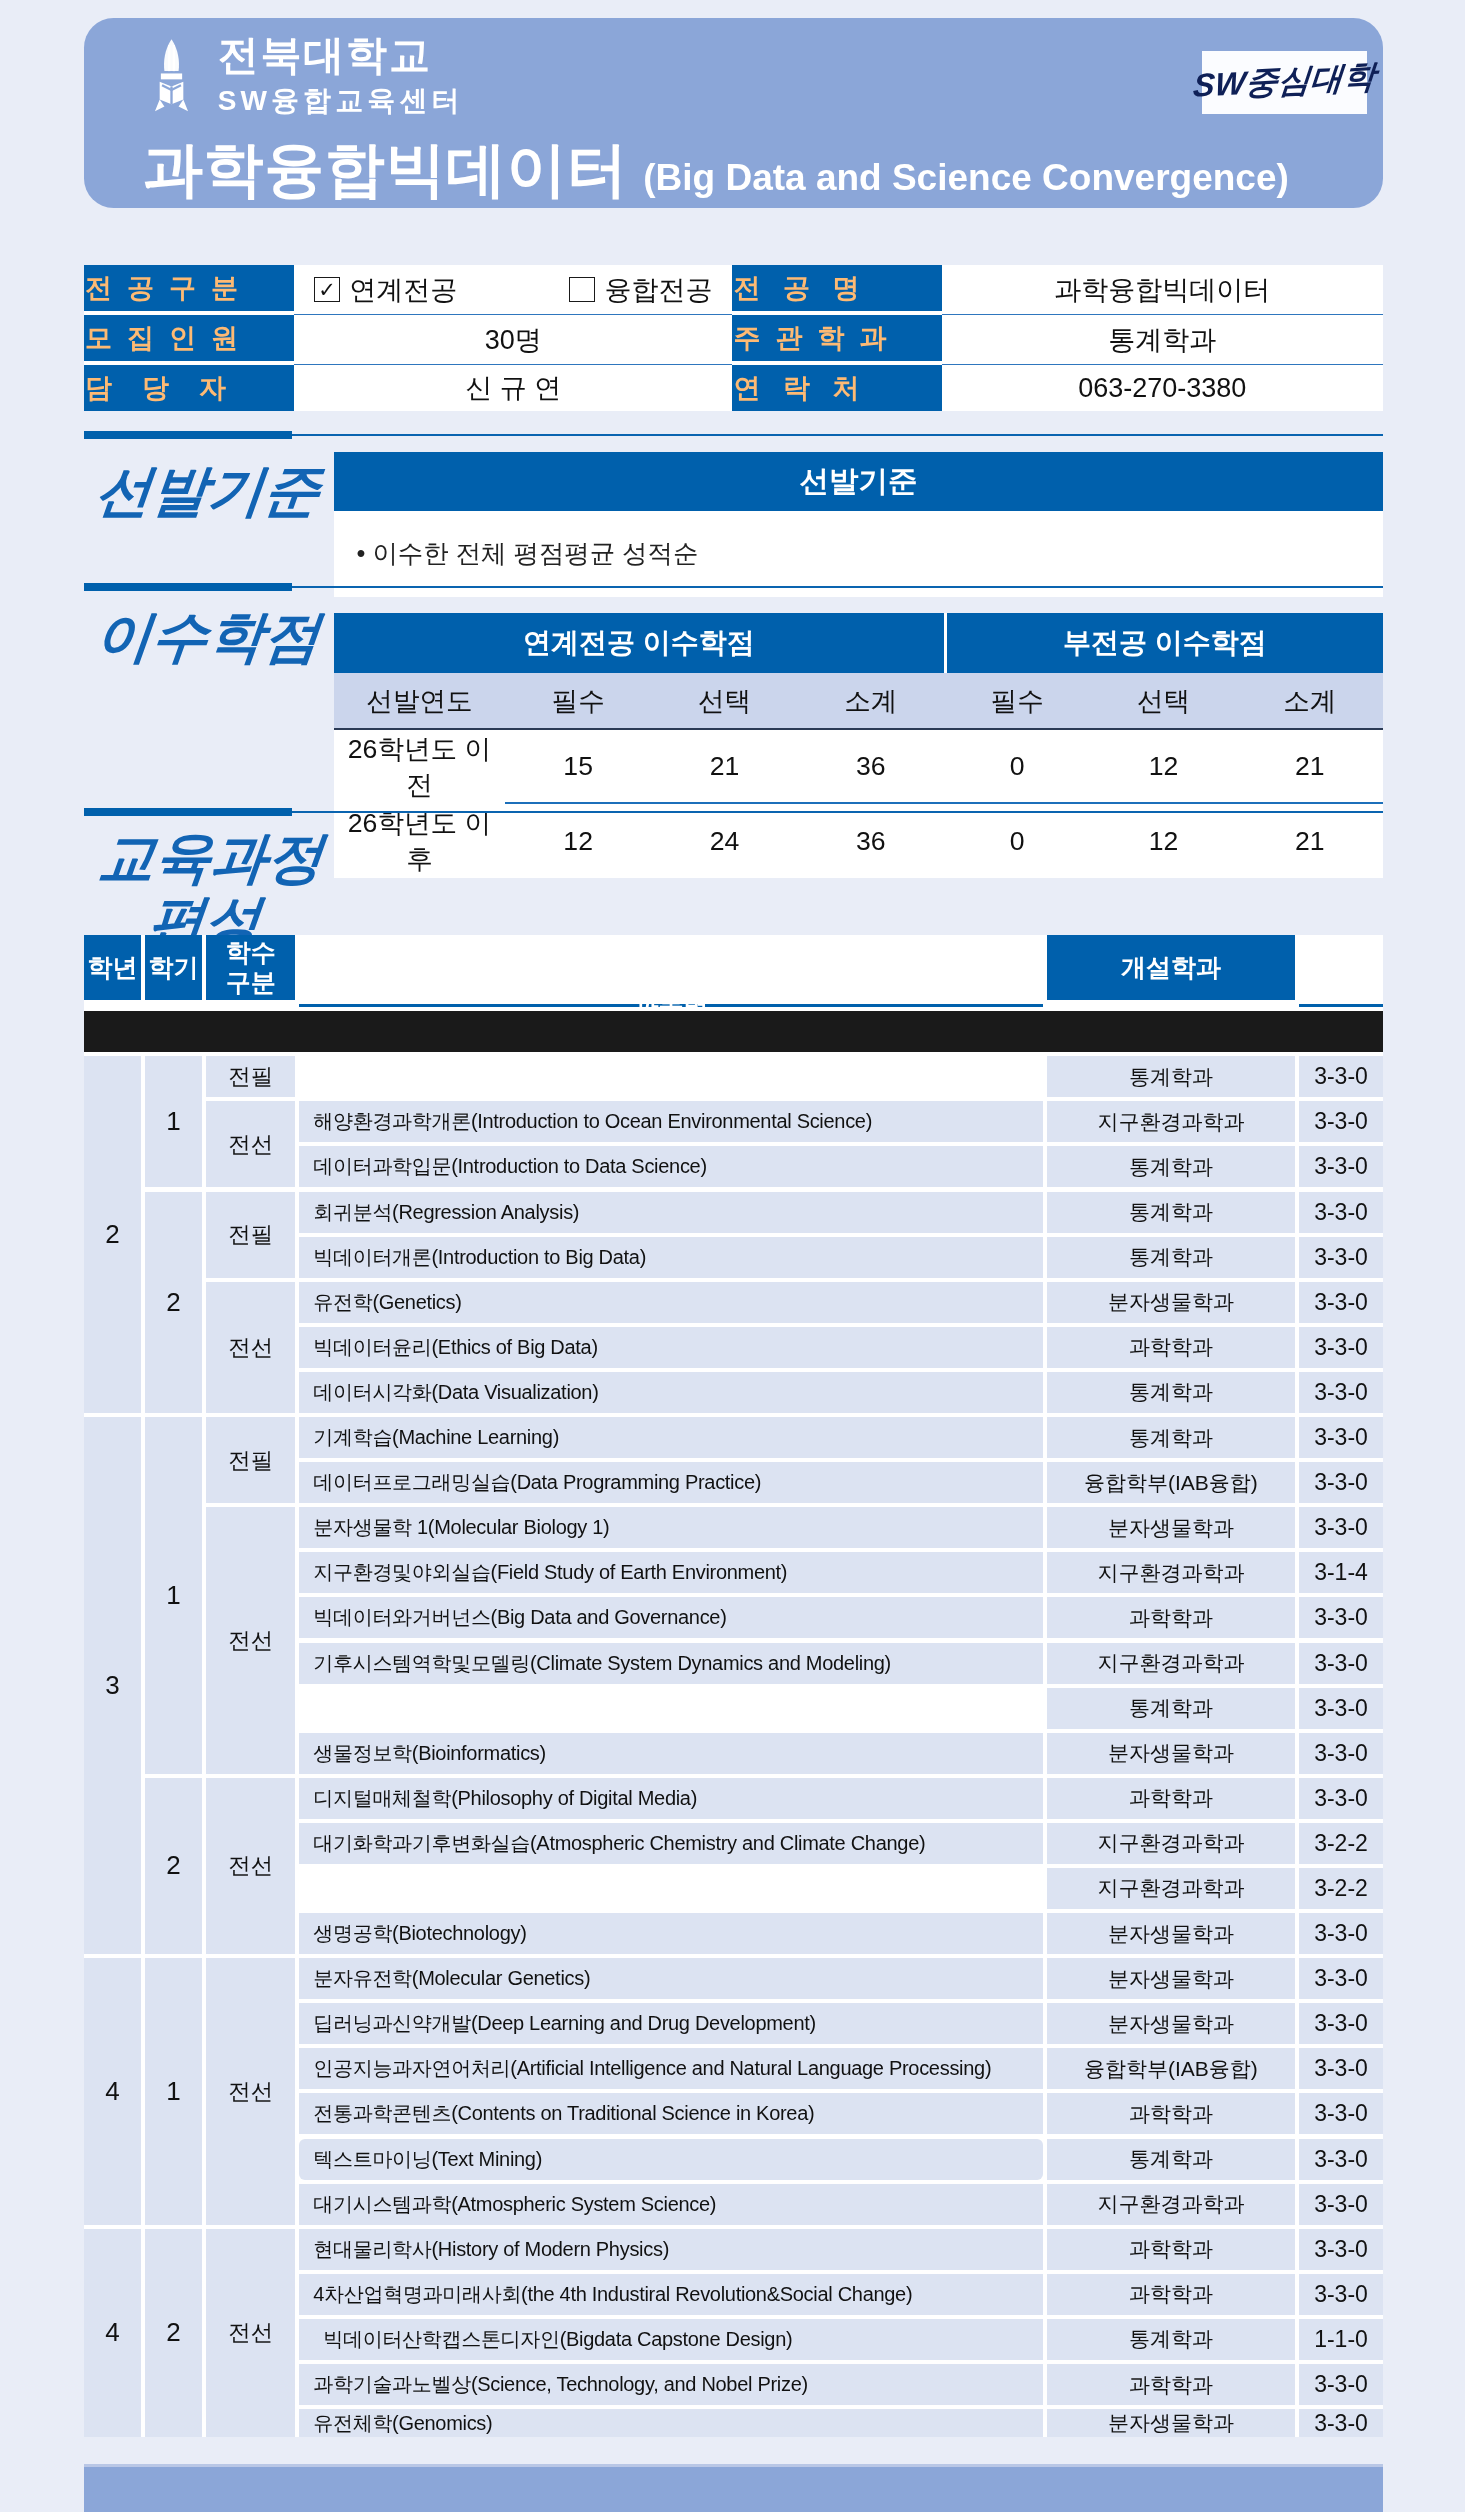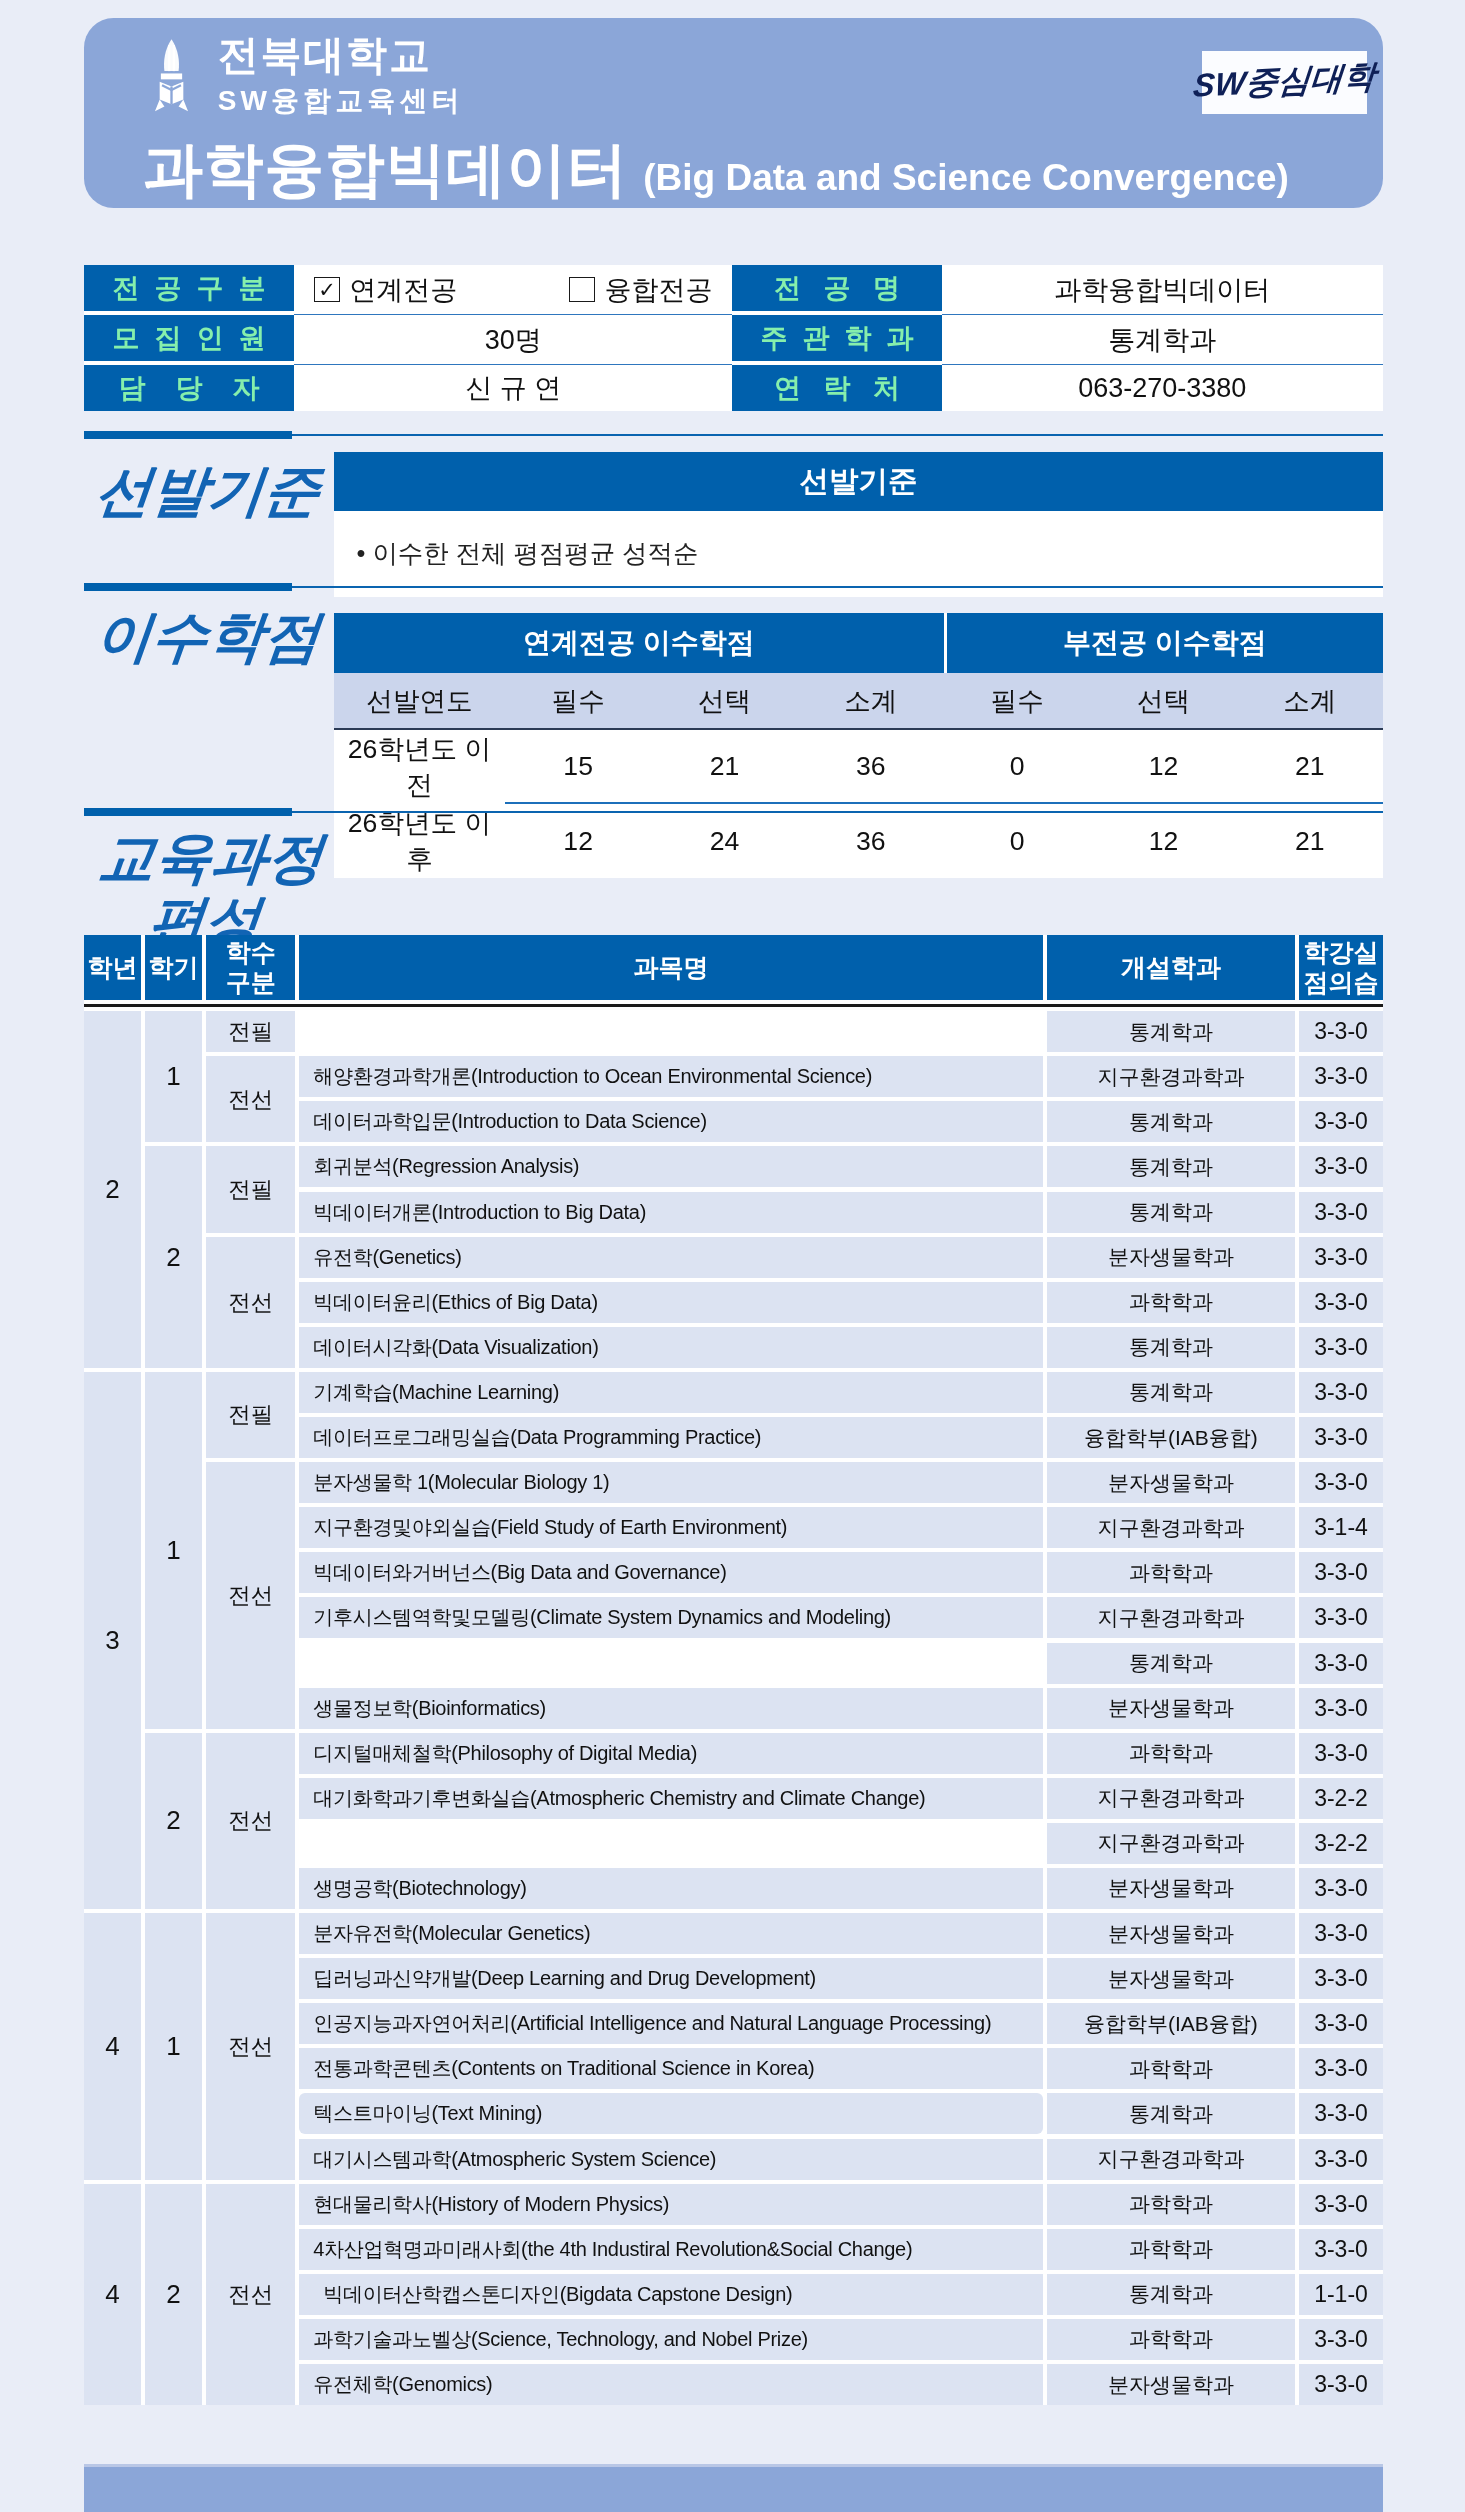--- a/index.html
+++ b/index.html
@@ -30,22 +30,22 @@
   }
   .sw-badge span{
     font-size:32.5px;font-weight:800;font-style:italic;color:#0F2057;
     transform:rotate(-3deg) skewX(-8deg);white-space:nowrap;
   }
   
   .info-wrap{position:absolute;left:84px;top:265px;width:1299px;}
   table.info{border-collapse:separate;border-spacing:0;width:100%;table-layout:fixed;}
   table.info td{height:44px;vertical-align:middle;}
   td.lbl{
-    background:#0060AC;color:#86efac;font-size:27px;font-weight:700;
-    text-align:center;white-space:pre;border-bottom:4.1px solid #FFFFFF;
+    background:#0060AC;color:#fdba74;font-size:27px;font-weight:700;
+    text-align:left;white-space:pre;border-bottom:4.1px solid #FFFFFF;
   }
   td.lbl.last{border-bottom:none;}
   td.val{
     background:#fff;font-size:27px;text-align:center;
     border-bottom:1.8px solid #2E76BE;color:#111;
   }
   td.val.last{border-bottom:none;}
   .cbx-row{display:flex;align-items:center;justify-content:center;gap:112px;}
   .cbx-opt{display:flex;align-items:center;gap:9.5px;font-size:27px;}
   .cbx-box{
@@ -244,22 +244,22 @@
 <div class="sec-title" style="top:827px">교육과정
 편성</div>
 
 <div class="cur-grid" style="grid-template-rows: 65px 3px repeat(31, 41px);">
   <div class="cur-h" style="grid-column:1">학년</div>
   <div class="cur-h" style="grid-column:2">학기</div>
   <div class="cur-h" style="grid-column:3">
     <span>학수</span>
     <span>구분</span>
   </div>
+  <div class="cur-h" style="grid-column:5">개설학과</div>
   <div class="cur-h" style="grid-column:4">과목명</div>
-  <div class="cur-h" style="grid-column:5">개설학과</div>
   <div class="cur-h" style="grid-column:6">
     <span>학강실</span>
     <span>점의습</span>
   </div>
   <div class="cur-rule"></div>
 <div class="cell year" style="grid-area: span 8 / 1;">2</div>
     <div class="cell sem" style="grid-area: span 3 / 2;">1</div>
     <div class="cell type" style="grid-column: 3;">전필</div>
     <div class="cell dept" style="grid-column: 5;">통계학과</div>
     <div class="cell cred" style="grid-column: 6;">3-3-0</div>

